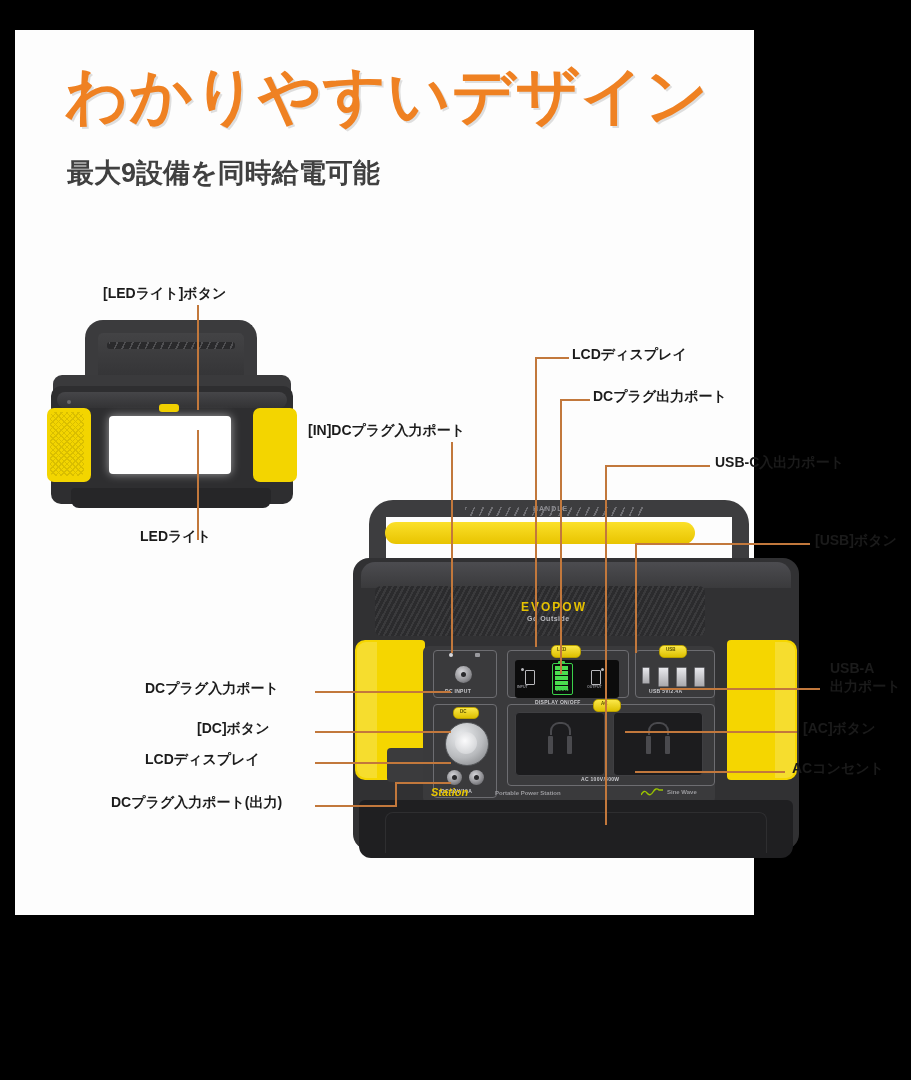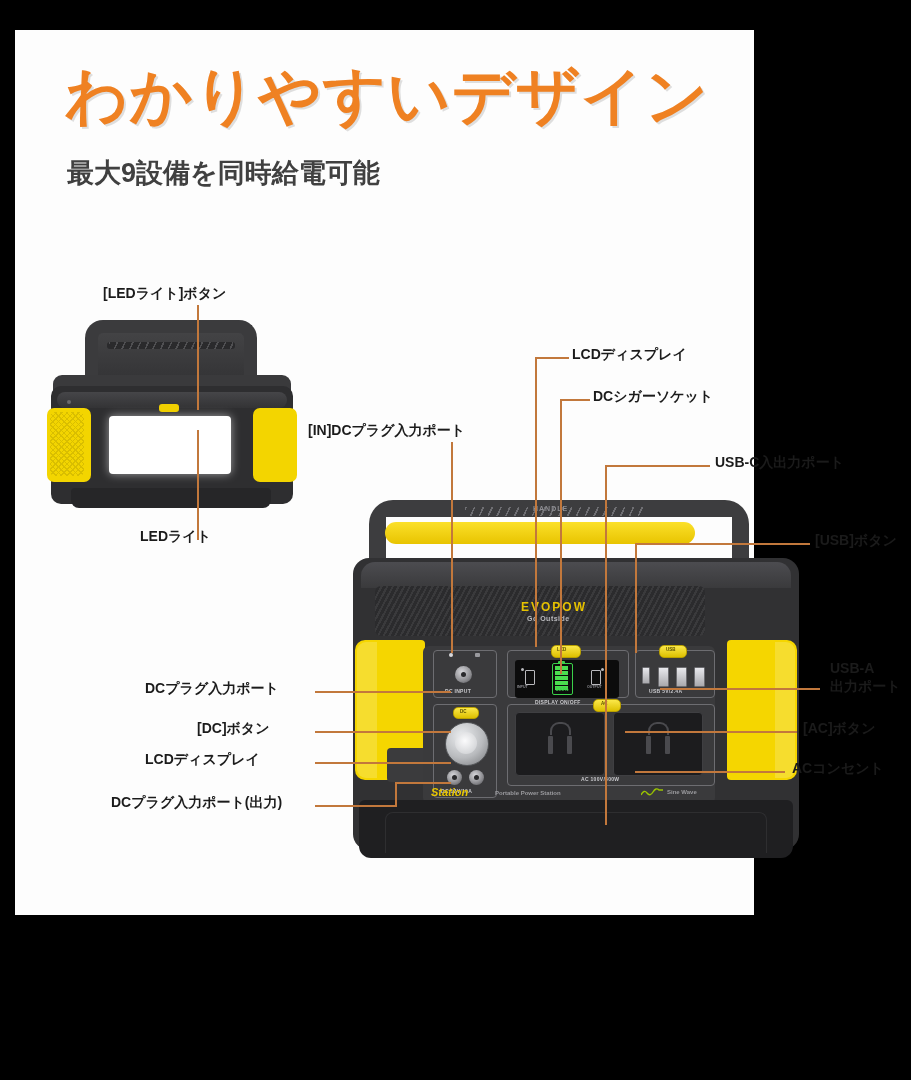--- a/index.html
+++ b/index.html
@@ -283,21 +283,21 @@
       <div id="sine-label">Sine Wave</div>
     </div>
 
     <div class="label" style="left:293px;top:392px;">[IN]DCプラグ入力ポート</div>
     <div class="lead v" style="left:436px;top:412px;height:211px;"></div>
 
     <div class="label" style="left:557px;top:316px;">LCDディスプレイ</div>
     <div class="lead h" style="left:520px;top:327px;width:34px;"></div>
     <div class="lead v" style="left:520px;top:327px;height:290px;"></div>
 
-    <div class="label" style="left:578px;top:358px;">DCシガーソケット</div>
+    <div class="label" style="left:578px;top:358px;">DCプラグ出力ポート</div>
     <div class="lead h" style="left:545px;top:369px;width:30px;"></div>
     <div class="lead v" style="left:545px;top:369px;height:275px;"></div>
 
     <div class="label" style="left:700px;top:424px;">USB-C入出力ポート</div>
     <div class="lead h" style="left:590px;top:435px;width:105px;"></div>
     <div class="lead v" style="left:590px;top:435px;height:360px;"></div>
 
     <div class="label" style="left:800px;top:502px;">[USB]ボタン</div>
     <div class="lead h" style="left:620px;top:513px;width:175px;"></div>
     <div class="lead v" style="left:620px;top:513px;height:110px;"></div>

